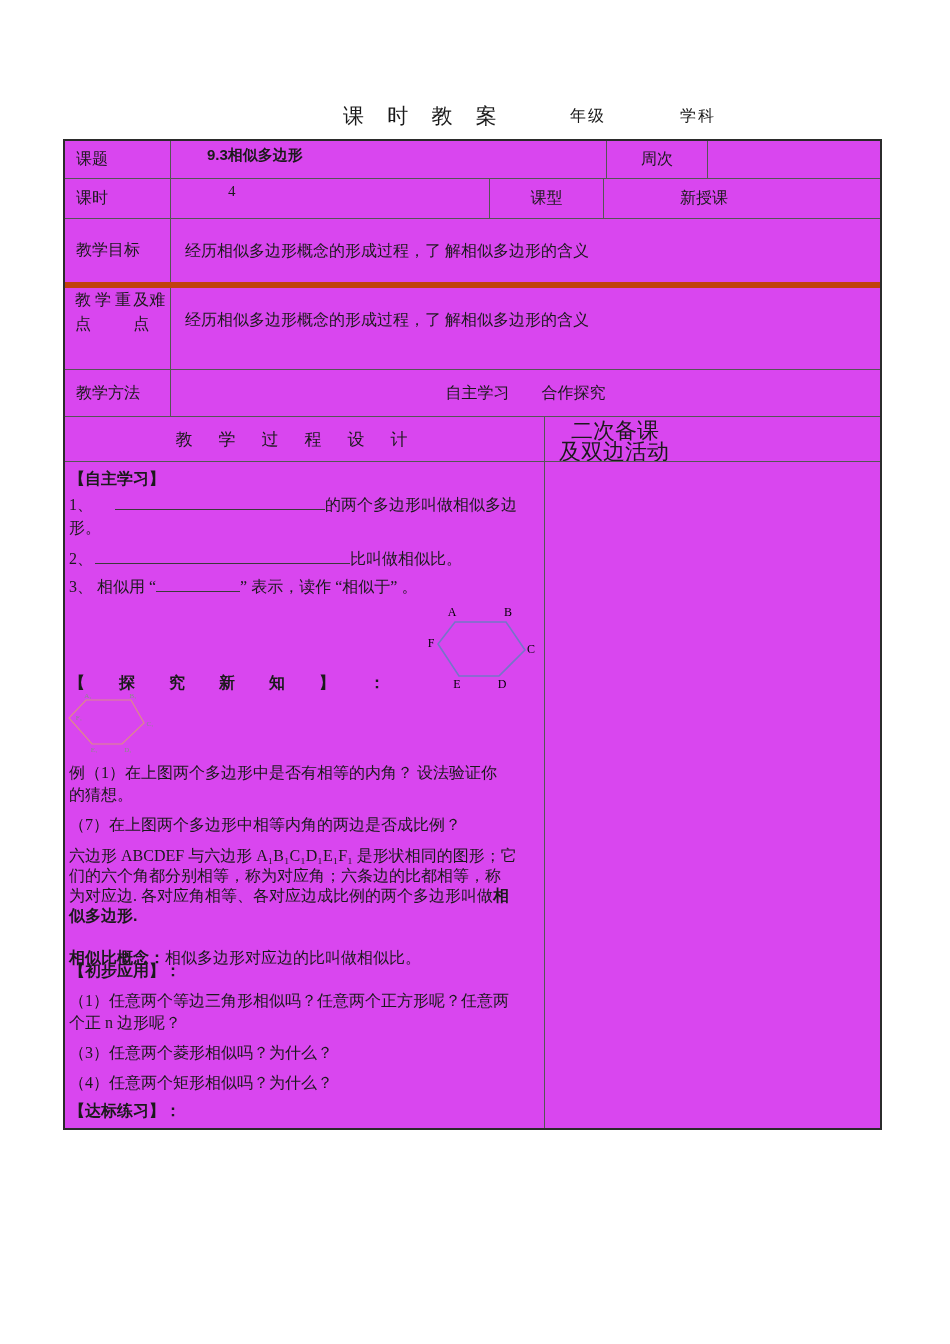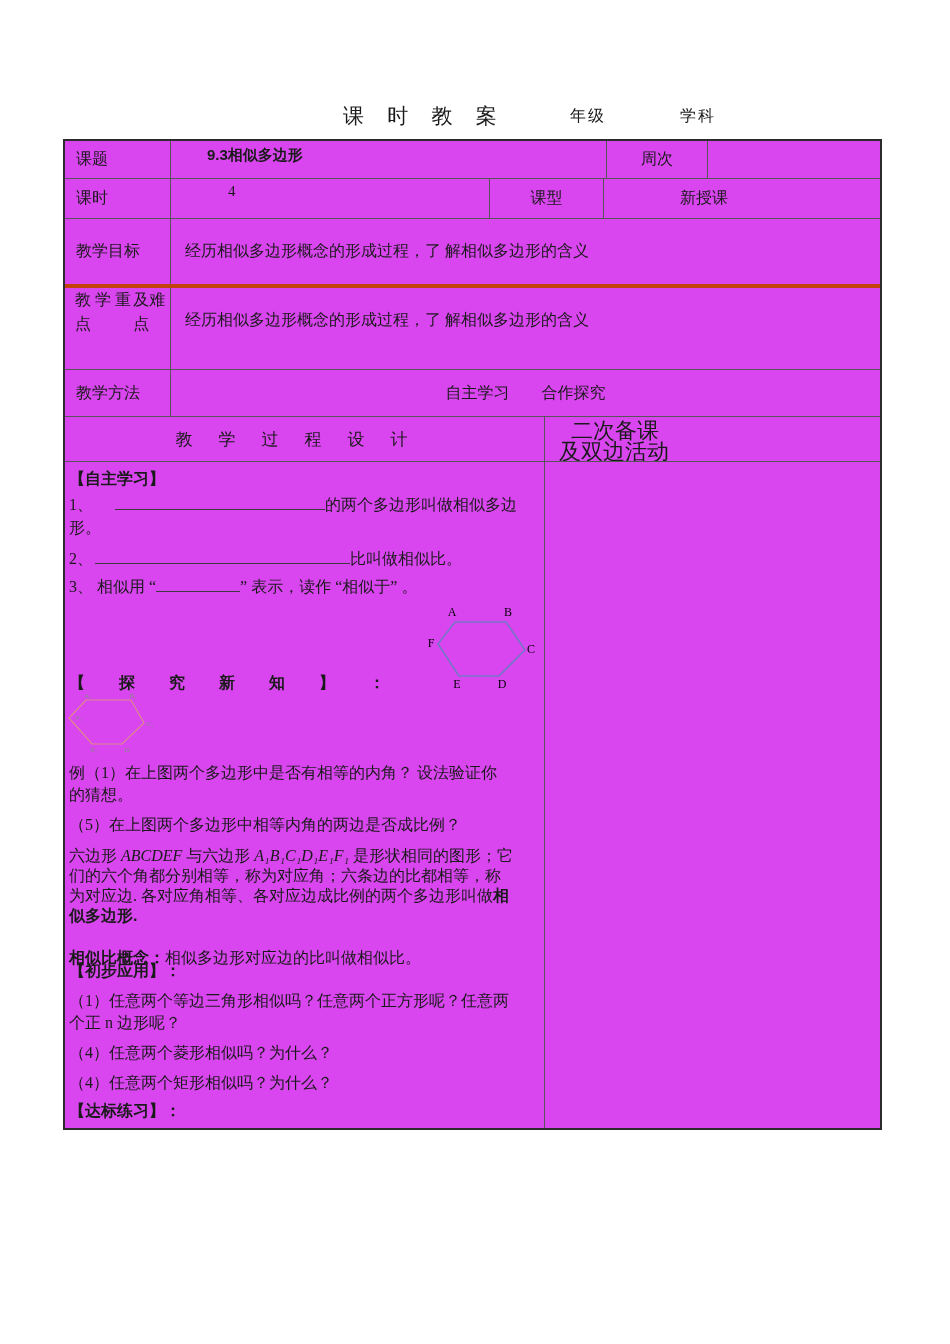--- a/index.html
+++ b/index.html
@@ -14,21 +14,21 @@
   .grade{left:570px;top:106px;font-size:16px;letter-spacing:2px;}
   .subject{left:680px;top:106px;font-size:16px;letter-spacing:2px;}
   
   .tbl{
     left:63px;top:139px;width:819px;height:991px;
     border:2px solid #2b2b2b;box-sizing:border-box;
     display:flex;flex-direction:column;background:#d946ef;
   }
   .row{display:flex;flex-direction:row;border-bottom:1px solid #555;box-sizing:border-box;}
   .row:last-child{border-bottom:none;}
-  .row-heavy{border-bottom:4px solid #c2410c;}
+  .row-heavy{border-bottom:6px solid #c2410c;}
   .cell{box-sizing:border-box;border-right:1px solid #555;overflow:hidden;}
   .cell:last-child{border-right:none;}
   .label-cell{display:flex;align-items:center;padding-left:11px;}
   .center-cell{display:flex;align-items:center;justify-content:center;padding:0;}
   .r1{height:38px;}
   .r2{height:40px;}
   .r3{height:69px;}
   .r4{height:82px;}
   .r5{height:47px;}
   .r6{height:45px;}
@@ -50,21 +50,21 @@
   .content-cell{width:480px;flex:0 0 480px;position:relative;padding:0;}
   .side-blank-cell{flex:1;}
   
   .bold-head{font-family:"Liberation Sans","DejaVu Sans",sans-serif;font-weight:bold;font-size:16px;}
   .para{left:4px;line-height:22px;font-size:16px;white-space:pre;}
   .blank{display:inline-block;border-bottom:1px solid #3a3a3a;height:17px;vertical-align:baseline;}
   .blank1{width:210px;margin-left:22px;}
   .blank2{width:255px;margin-left:2px;}
   .blank3{width:84px;}
   .explore-head{letter-spacing:34px;white-space:nowrap;}
-  .seg-i{font-style:italic;text-align:right;}
+  .seg-i{text-align:right;}
   .seg-b{font-weight:bold;font-family:"Liberation Sans","DejaVu Sans",sans-serif;}
   .hex-svg{position:absolute;overflow:visible;}
   .hex-label{font-family:"Liberation Serif","DejaVu Serif",serif;}
 </style>
 </head>
 <body>
 
 <div class="abs doc-title">课 时 教 案</div>
 <div class="abs grade">年级</div>
 <div class="abs subject">学科</div>
@@ -141,37 +141,37 @@
         <text class="hex-label" x="67" y="6" font-size="7" fill="#8a8a8a" text-anchor="middle">B₁</text>
         <text class="hex-label" x="13" y="28" font-size="7" fill="#8a8a8a" text-anchor="middle">F₁</text>
         <text class="hex-label" x="84" y="34" font-size="7" fill="#8a8a8a" text-anchor="middle">C₁</text>
         <text class="hex-label" x="28" y="60" font-size="7" fill="#8a8a8a" text-anchor="middle">E₁</text>
         <text class="hex-label" x="62" y="60" font-size="7" fill="#8a8a8a" text-anchor="middle">D₁</text>
       </svg>
 
       <div class="abs para" style="top:300px;">例（1）在上图两个多边形中是否有相等的内角？ 设法验证你</div>
       <div class="abs para" style="top:322px;">的猜想。</div>
 
-      <div class="abs para" style="top:352px;">（5）在上图两个多边形中相等内角的两边是否成比例？</div>
+      <div class="abs para" style="top:352px;">（7）在上图两个多边形中相等内角的两边是否成比例？</div>
 
       <div class="abs para" style="top:384px;line-height:20px;white-space:normal;width:474px;">
         <div><span>六边形 </span><span class="seg-i">ABCDEF</span><span> 与六边形 </span><span class="seg-i">A₁B₁C₁D₁E₁F₁</span><span> 是形状相同的图形；它</span></div>
         <div><span>们的六个角都分别相等，称为对应角；六条边的比都相等，称</span></div>
         <div><span>为对应边. 各对应角相等、各对应边成比例的两个多边形叫做</span><span class="seg-b">相</span></div>
         <div><span class="seg-b">似多边形.</span></div>
       </div>
 
       <div class="abs para" style="top:485px;"><span class="seg-b">相似比概念：</span><span>相似多边形对应边的比叫做相似比。</span></div>
 
       <div class="abs para bold-head" style="top:498px;">【初步应用】：</div>
 
       <div class="abs para" style="top:528px;">（1）任意两个等边三角形相似吗？任意两个正方形呢？任意两</div>
       <div class="abs para" style="top:550px;">个正 n 边形呢？</div>
 
-      <div class="abs para" style="top:580px;">（4）任意两个菱形相似吗？为什么？</div>
+      <div class="abs para" style="top:580px;">（3）任意两个菱形相似吗？为什么？</div>
 
       <div class="abs para" style="top:610px;">（4）任意两个矩形相似吗？为什么？</div>
 
       <div class="abs para bold-head" style="top:638px;">【达标练习】：</div>
 
     </div>
     <div class="cell side-blank-cell"></div>
   </div>
 
 </div>

